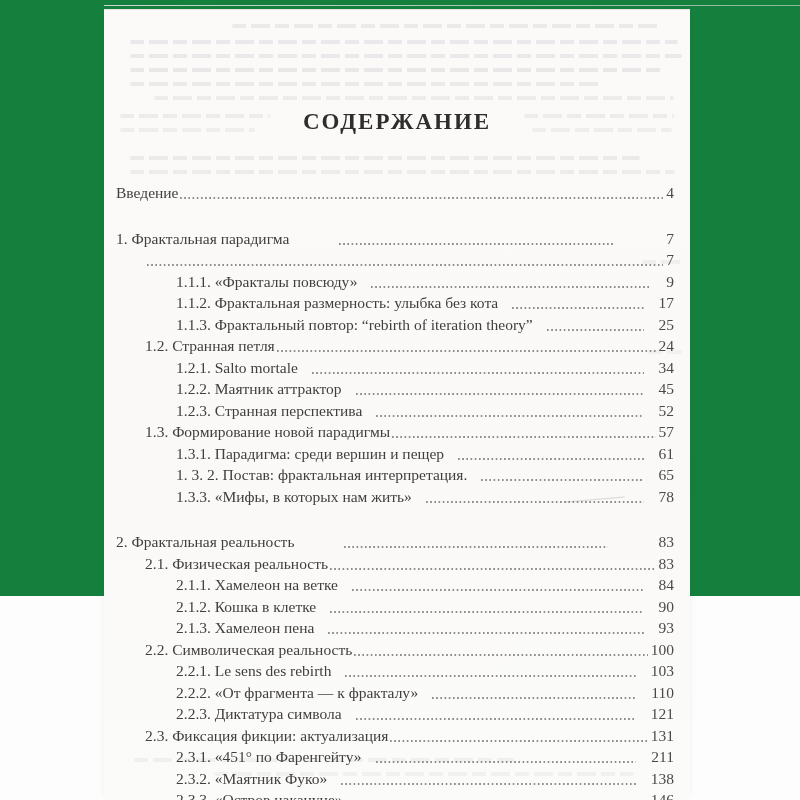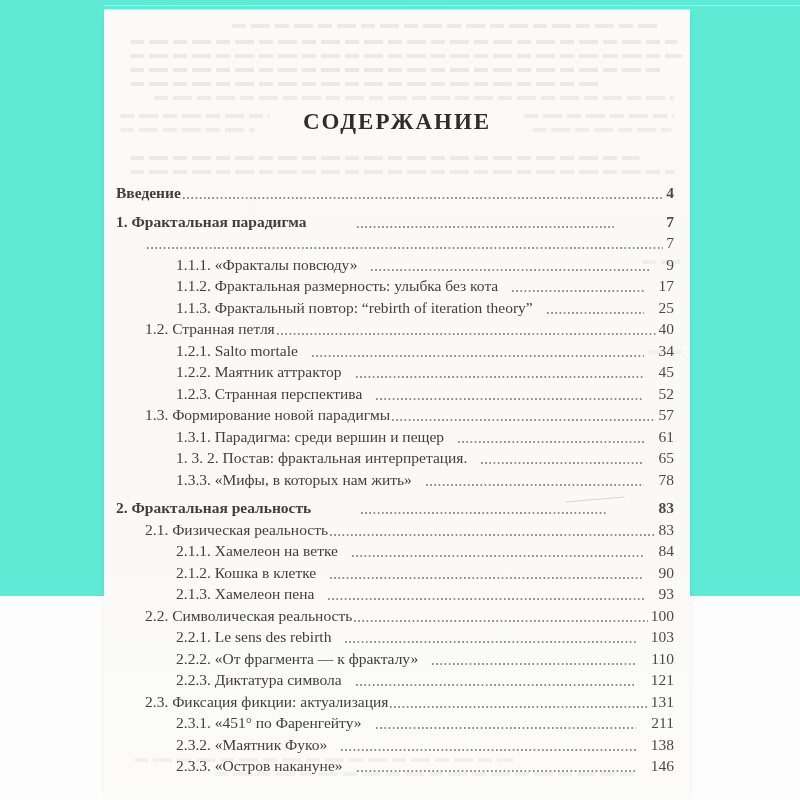--- a/index.html
+++ b/index.html
@@ -1,18 +1,18 @@
 <!DOCTYPE html>
 <html><head>
 <meta charset="utf-8">
 <style>
   html,body{margin:0;padding:0;}
   body{width:800px;height:800px;overflow:hidden;background:#fdfdfd;
        font-family:"Liberation Serif","DejaVu Serif",serif;}
-  .photo{position:relative;width:800px;height:596px;background:#5eead4;}
+  .photo{position:relative;width:800px;height:596px;background:#15803d;}
 
   
   .page{position:absolute;left:104px;top:9px;width:586px;height:791px;
         background:linear-gradient(180deg,#fbfaf9 0%,#faf9f8 60%,#fbfbfa 100%);
         box-shadow:-5px 0 7px -6px rgba(0,0,0,.07), 5px 0 7px -6px rgba(0,0,0,.07);
         border-top:1px solid #e7e6e4;}
   .top-edge{position:absolute;left:104px;top:5px;width:696px;height:1px;
         background:linear-gradient(90deg,rgba(225,225,223,.9),rgba(231,231,229,.55));}
 
   
@@ -25,22 +25,22 @@
       background:#cdcdcb;transform:rotate(-5deg);border-radius:1px;opacity:.8;}
 
   
   .toc-title{position:absolute;left:0;top:99px;width:100%;text-align:center;
       font-size:23px;font-weight:bold;letter-spacing:2px;color:#2f2e2c;}
 
   
   .toc{position:absolute;left:12px;top:172px;width:558px;color:#413f3c;
       font-size:15.5px;}
   .entry{display:flex;align-items:baseline;line-height:21.5px;height:21.5px;}
-  .entry.gap{margin-top:7px;gap:48px;}
-  .entry.bold{font-weight:bold;}
+  .entry.gap{margin-top:24px;gap:48px;}
+  .entry.bold{font-weight:normal;}
   .entry.lvl1{padding-left:29px;}
   .entry.lvl2{padding-left:60px;gap:12px;}
   .t{white-space:nowrap;}
   .leader{flex:1;position:relative;margin:0 3px 0 2px;min-width:12px;align-self:stretch;}
   .leader::after{content:"";position:absolute;left:0;right:0;bottom:4.5px;height:2px;
       background-image:radial-gradient(circle at 1px 1px,#8e8d8b 0.9px,rgba(0,0,0,0) 1.15px);
       background-size:4.2px 2px;background-repeat:repeat-x;}
   .pg{white-space:nowrap;color:#4c4a47;}
 </style>
 </head>
@@ -100,21 +100,21 @@
           <span class="pg">17</span>
         </div>
         <div class="entry lvl2">
           <span class="t">1.1.3. Фрактальный повтор: “rebirth of iteration theory”</span>
           <span class="leader"></span>
           <span class="pg">25</span>
         </div>
         <div class="entry lvl1">
           <span class="t">1.2. Странная петля</span>
           <span class="leader"></span>
-          <span class="pg">40</span>
+          <span class="pg">24</span>
         </div>
         <div class="entry lvl2">
           <span class="t">1.2.1. Salto mortale</span>
           <span class="leader"></span>
           <span class="pg">34</span>
         </div>
         <div class="entry lvl2">
           <span class="t">1.2.2. Маятник аттрактор</span>
           <span class="leader"></span>
           <span class="pg">45</span>

